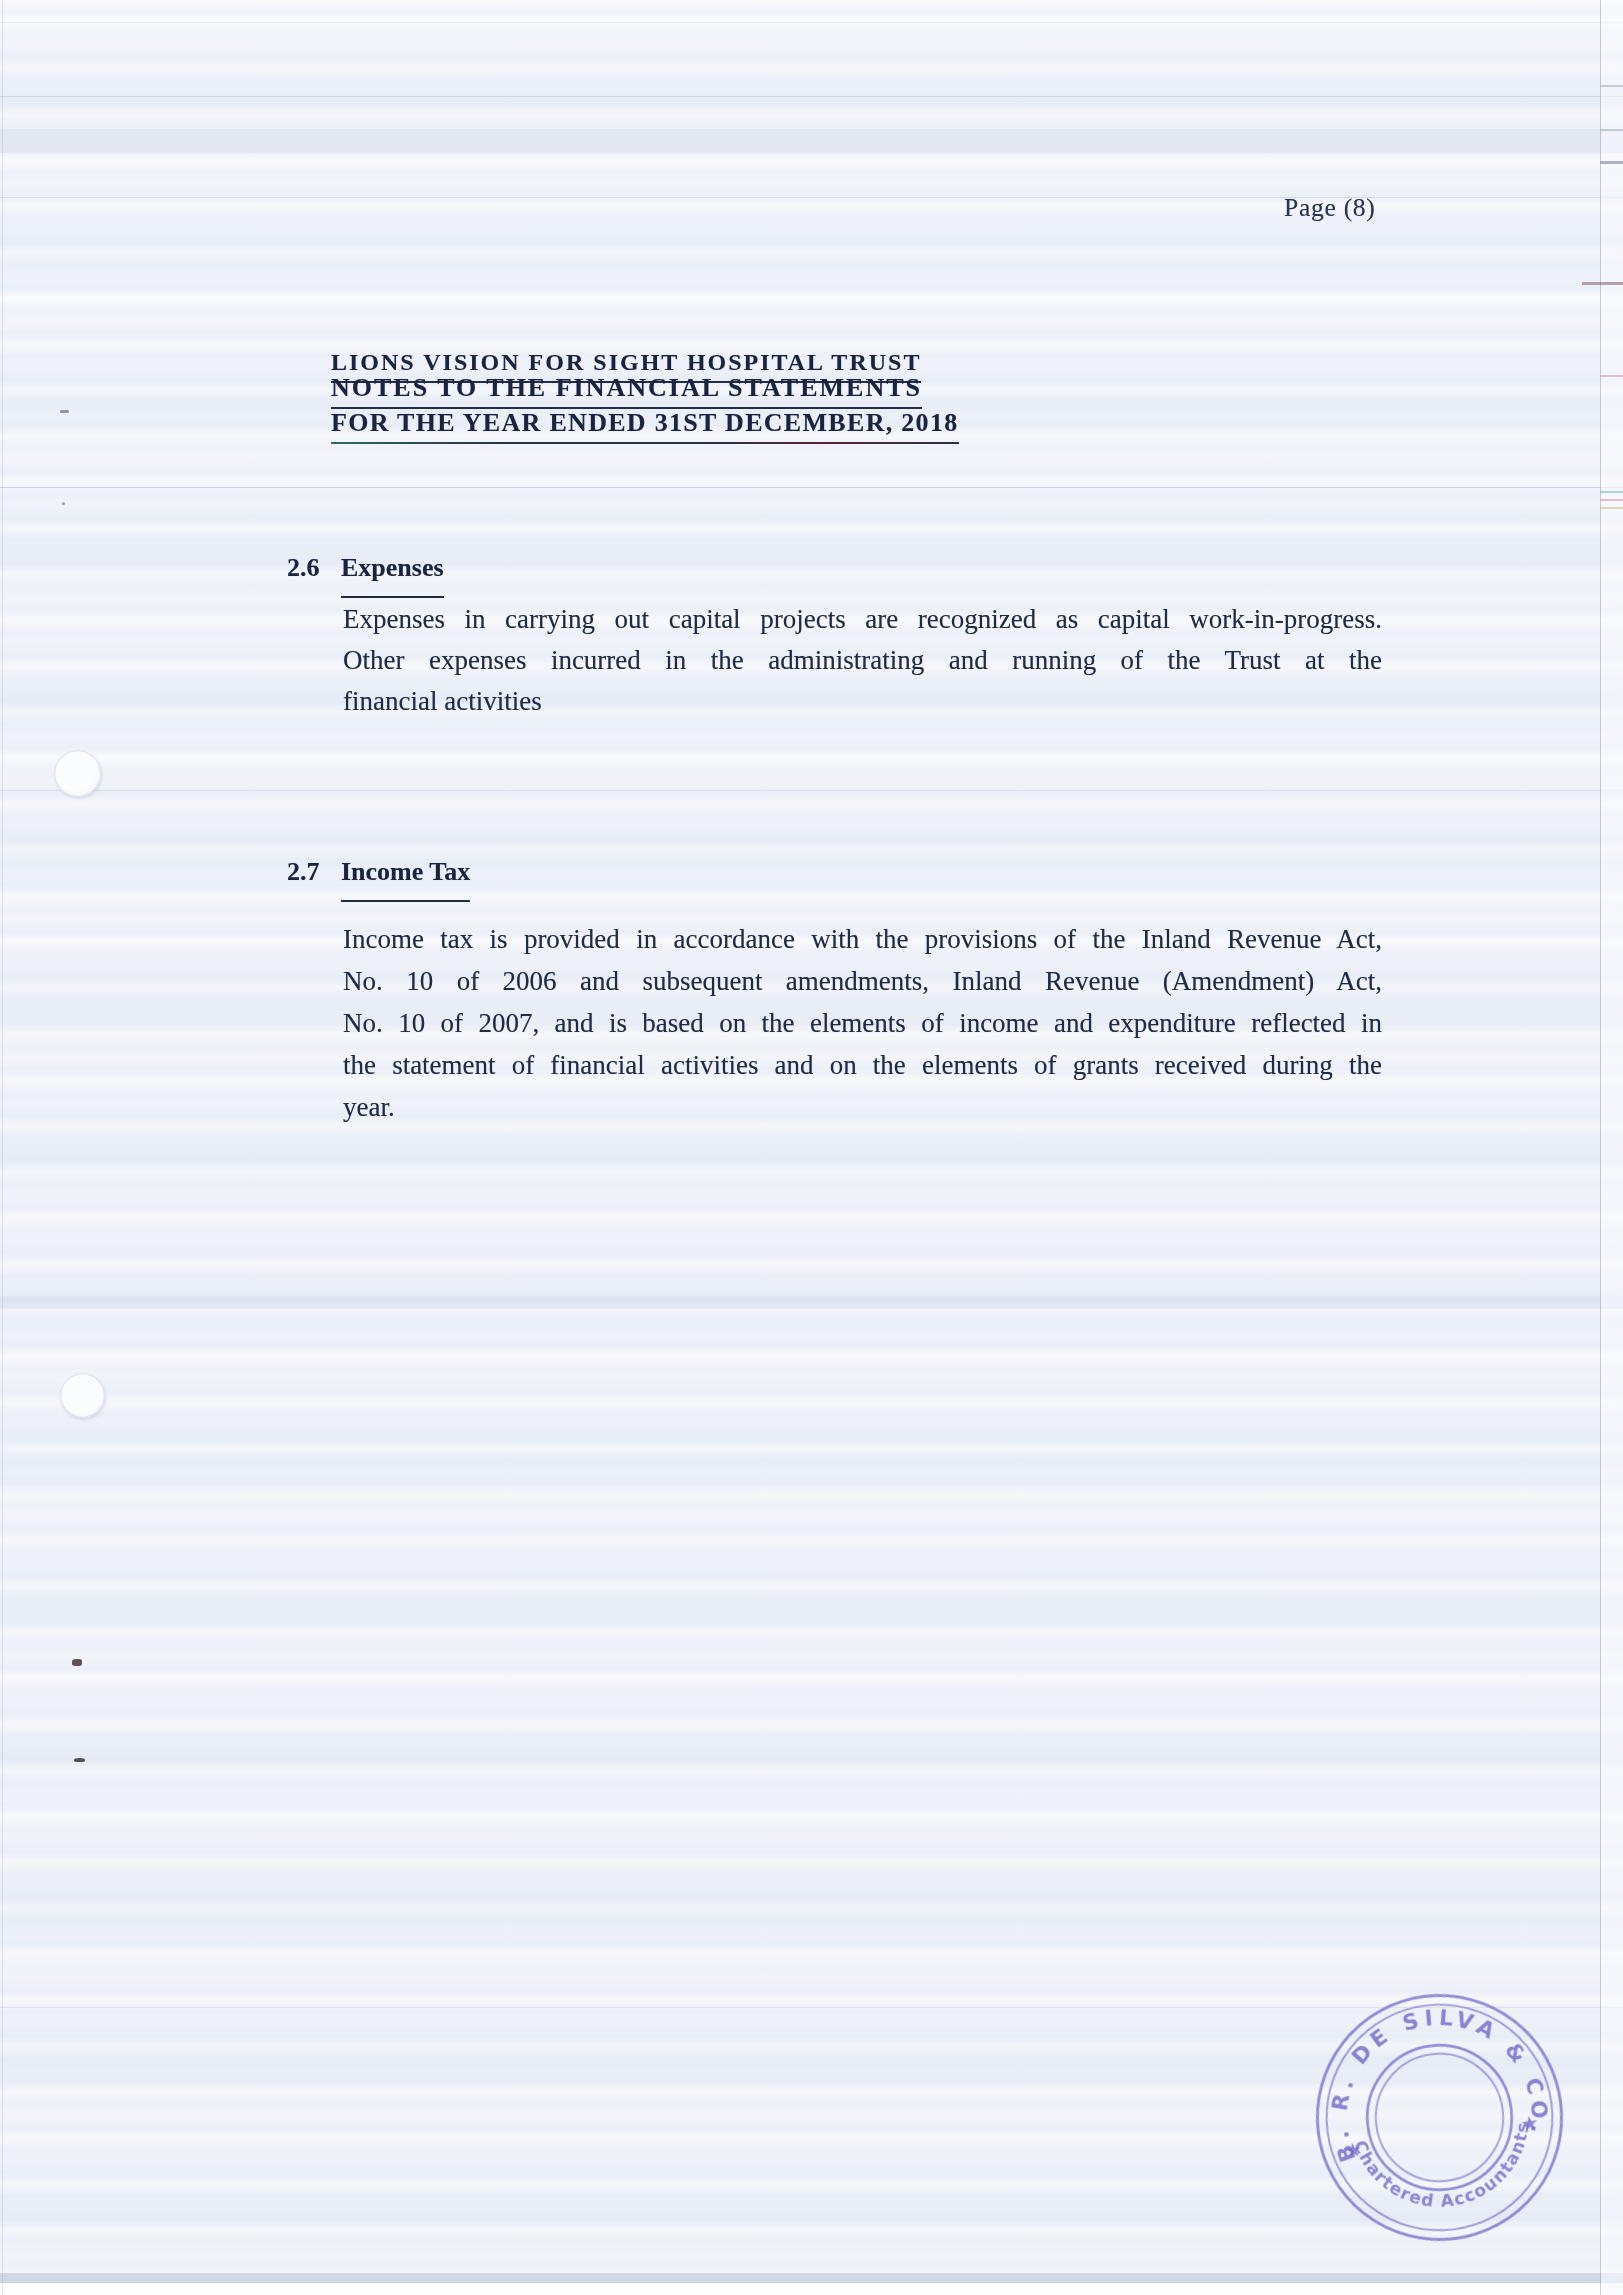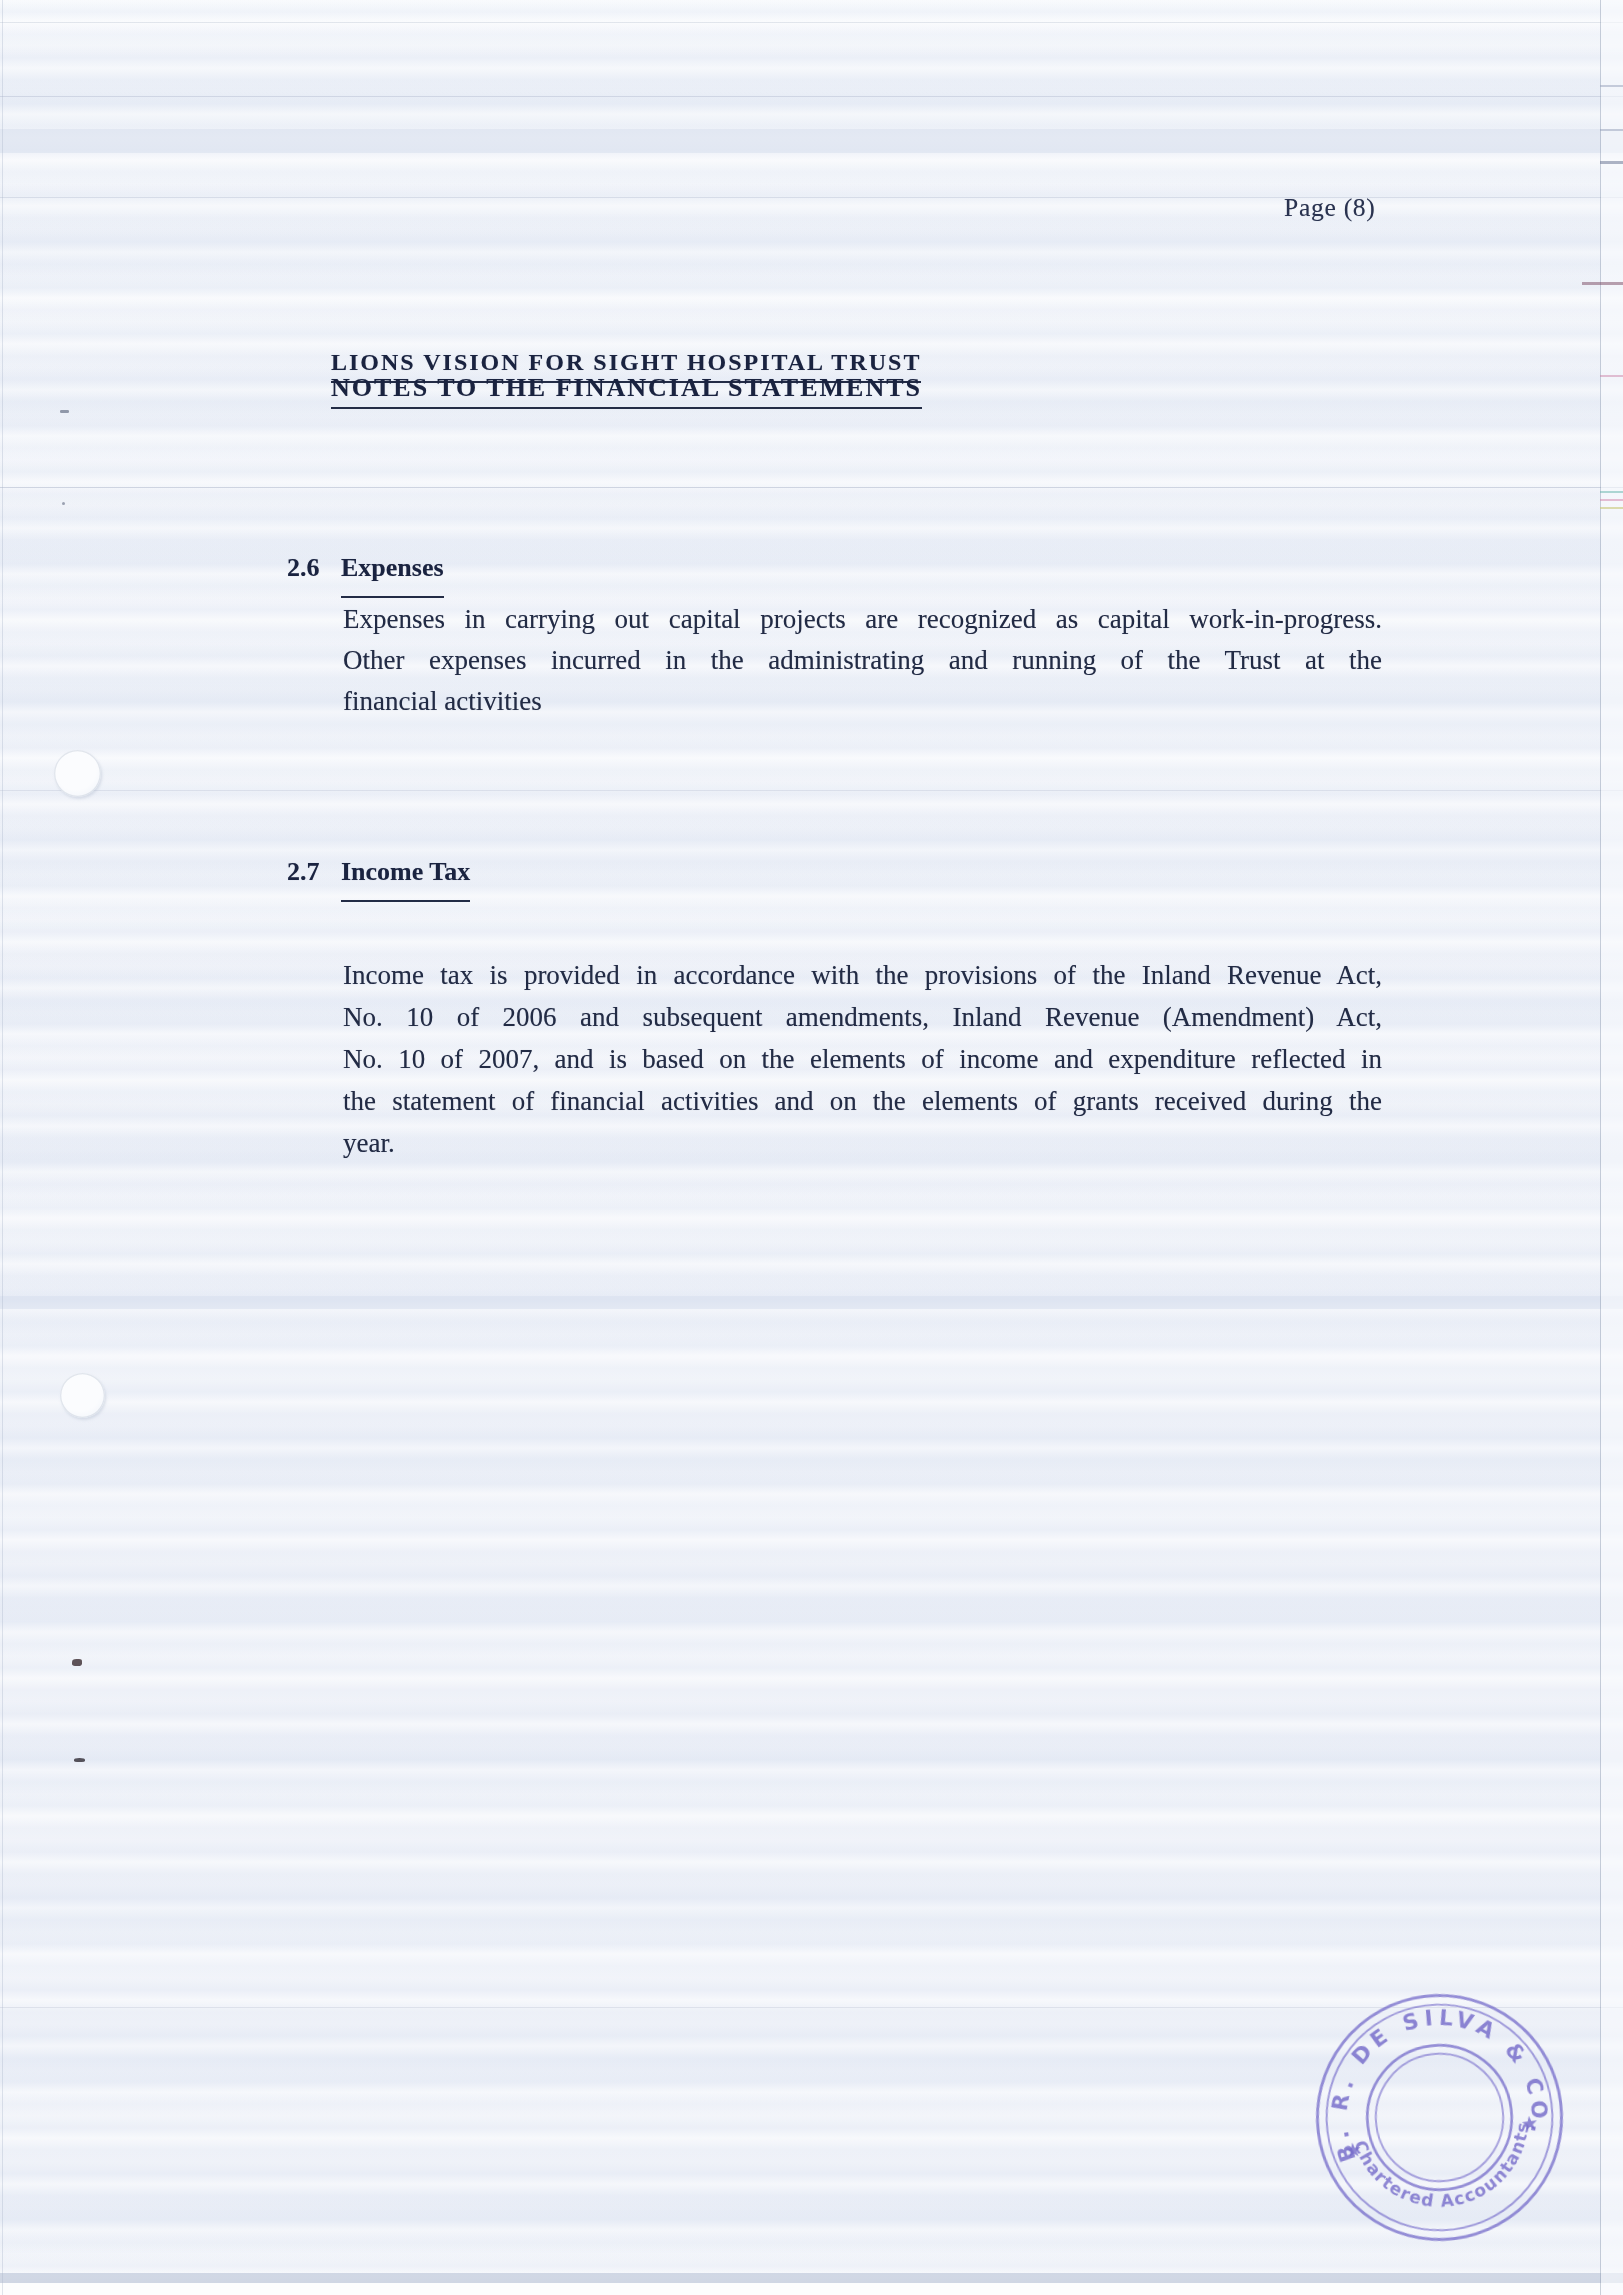--- a/index.html
+++ b/index.html
@@ -115,32 +115,33 @@
 
   <div class="abs" style="left:60px;top:410px;width:9.2px;height:2.6px;background:rgba(70,80,105,0.55);border-radius:1.3px;"></div>
   <div class="abs" style="left:62px;top:502px;width:3.3px;height:3.3px;background:rgba(70,80,105,0.5);border-radius:50%;"></div>
   <div class="abs" style="left:72px;top:1659px;width:9.8px;height:7.2px;background:rgba(58,42,47,0.8);border-radius:45% 30% 40% 30%;"></div>
   <div class="abs" style="left:74px;top:1758px;width:10.5px;height:3.9px;background:rgba(47,42,51,0.8);border-radius:50% 50% 30% 30%;"></div>
 
   <div class="abs page-number ink">Page (8)</div>
 
   <div class="abs doc-title ink">LIONS VISION FOR SIGHT HOSPITAL TRUST</div>
   <div class="abs doc-sub1 ink">NOTES TO THE FINANCIAL STATEMENTS</div>
+  <div class="abs doc-sub2 ink">FOR THE YEAR ENDED 31ST DECEMBER, 2018</div>
 
   <div class="abs sec-number ink" style="left:287px;top:553px;">2.6</div>
   <div class="abs sec-heading ink" style="left:341px;top:553px;">Expenses</div>
   <div class="abs para ink" style="top:599px;">
     <div class="pline">Expenses in carrying out capital projects are recognized as capital work-in-progress.</div>
     <div class="pline">Other expenses incurred in the administrating and running of the Trust at the</div>
     <div class="pline pline-last">financial activities</div>
   </div>
 
   <div class="abs sec-number ink" style="left:287px;top:857px;">2.7</div>
   <div class="abs sec-heading ink" style="left:341px;top:857px;">Income Tax</div>
-  <div class="abs para para-27 ink" style="top:918px;margin-top:36px;">
+  <div class="abs para para-27 ink" style="top:918px;">
     <div class="pline">Income tax is provided in accordance with the provisions of the Inland Revenue Act,</div>
     <div class="pline">No. 10 of 2006 and subsequent amendments, Inland Revenue (Amendment) Act,</div>
     <div class="pline">No. 10 of 2007, and is based on the elements of income and expenditure reflected in</div>
     <div class="pline">the statement of financial activities and on the elements of grants received during the</div>
     <div class="pline pline-last">year.</div>
   </div>
 
   <div class="abs stamp-wrap">
     <svg width="273" height="273" viewBox="0 0 416 416" xmlns="http://www.w3.org/2000/svg">
       <defs>

